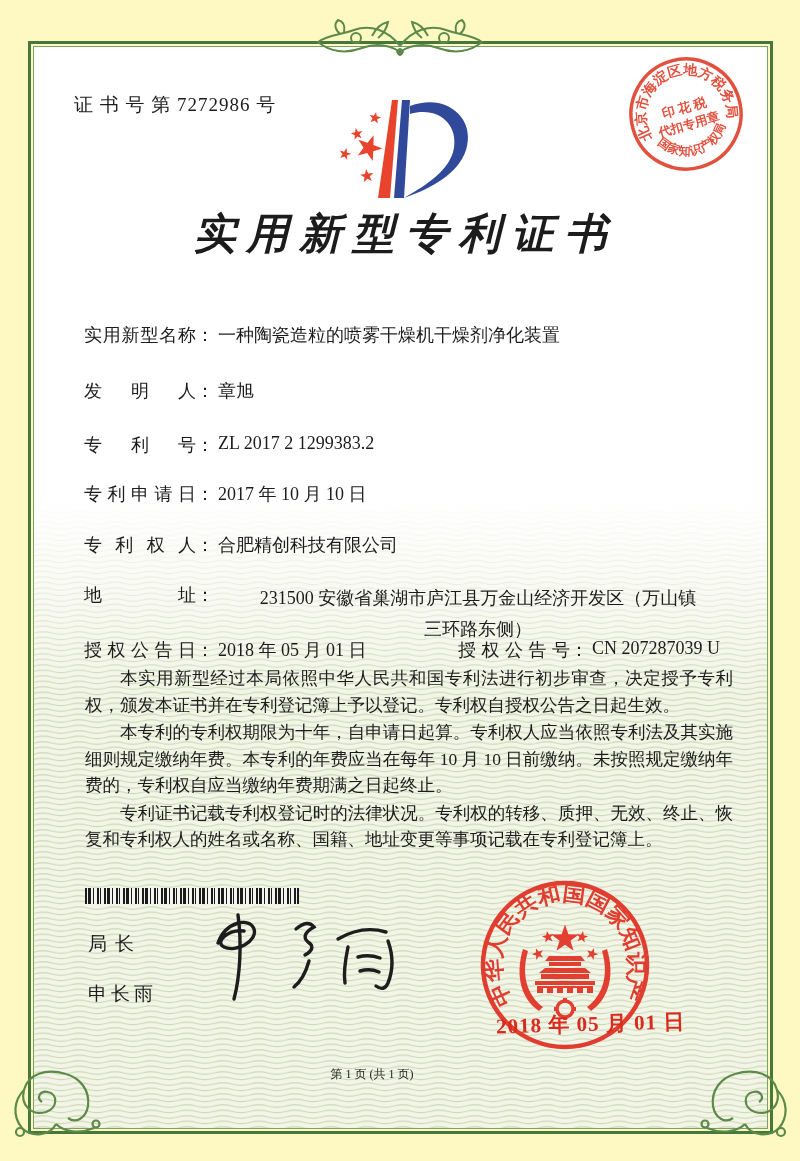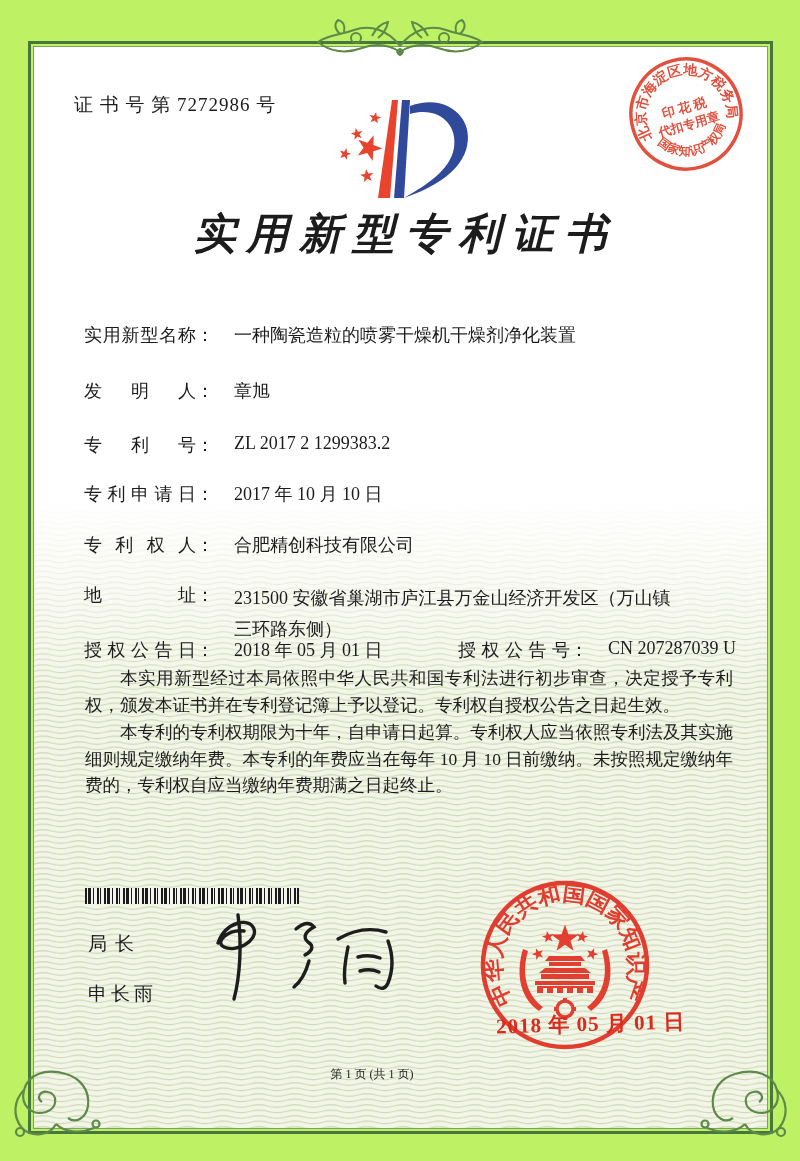--- a/index.html
+++ b/index.html
@@ -1,18 +1,18 @@
 <!DOCTYPE html>
 <html><head>
 <meta charset="utf-8">
 <style>
   html,body{margin:0;padding:0;}
   .page{
     position:relative; width:800px; height:1161px; overflow:hidden;
-    background:#bef264;
+    background:#fef9c3;
     font-family:"Liberation Serif","DejaVu Serif",serif;
     color:#1c1c1c;
   }
   
   .frame{
     position:absolute; left:28px; top:41px; right:27px; bottom:27px;
     border:3px solid #47773c;
   }
   .frame-inner{
     position:absolute; inset:2px; border:1.5px solid #79a263;
@@ -32,21 +32,21 @@
     font-size:42px; font-weight:bold; letter-spacing:11px; text-indent:11px;font-style:italic;
   }
 
   
   .frow{ position:absolute; left:84px; font-size:18px; white-space:nowrap; }
   .flabel{
     display:inline-block; width:112px; vertical-align:top;
     text-align:justify; text-align-last:justify; -moz-text-align-last:justify;
   }
   .fcolon{ display:inline-block; vertical-align:top; }
-  .fvalue{ display:inline-block; vertical-align:top; margin-left:20px; }
+  .fvalue{ display:inline-block; vertical-align:top; margin-left:4px;text-align:center; }
   .fvalue.multiline{ white-space:pre-line; width:520px; line-height:31px; }
   .frow.r1{ top:323px; } .frow.r2{ top:379px; } .frow.r3{ top:433px; }
   .frow.r4{ top:482px; } .frow.r5{ top:533px; } .frow.r6{ top:583px; }
   .frow.r7{ top:638px; }
   .grant-no{ position:absolute; left:374px; top:0; }
 
   
   .body-text{
     position:absolute; left:84px; top:664px; width:650px;
     font-size:17.5px; line-height:26.5px; text-align:justify;
@@ -194,20 +194,21 @@
   <div class="frow r7">
     <span class="flabel">授权公告日</span><span class="fcolon">：</span><span class="fvalue">2018 年 05 月 01 日</span>
     <span class="grant-no">
       <span class="flabel">授权公告号</span><span class="fcolon">：</span><span class="fvalue">CN 207287039 U</span>
     </span>
   </div>
 
   <div class="body-text">
     <p>本实用新型经过本局依照中华人民共和国专利法进行初步审查，决定授予专利权，颁发本证书并在专利登记簿上予以登记。专利权自授权公告之日起生效。</p>
     <p>本专利的专利权期限为十年，自申请日起算。专利权人应当依照专利法及其实施细则规定缴纳年费。本专利的年费应当在每年 10 月 10 日前缴纳。未按照规定缴纳年费的，专利权自应当缴纳年费期满之日起终止。</p>
+    <p>专利证书记载专利权登记时的法律状况。专利权的转移、质押、无效、终止、恢复和专利权人的姓名或名称、国籍、地址变更等事项记载在专利登记簿上。</p>
   </div>
 
   <div class="barcode"></div>
 
   <div class="director-role">局长</div>
   <div class="director-name">申长雨</div>
 
   <svg class="signature" width="220" height="105" viewBox="0 0 220 105">
     <g fill="none" stroke="#1d1d1d" stroke-width="3.4" stroke-linecap="round">
       <path d="M26 40 C34 18 58 14 62 26 C66 38 44 50 32 44 C22 39 36 26 52 28"></path>

